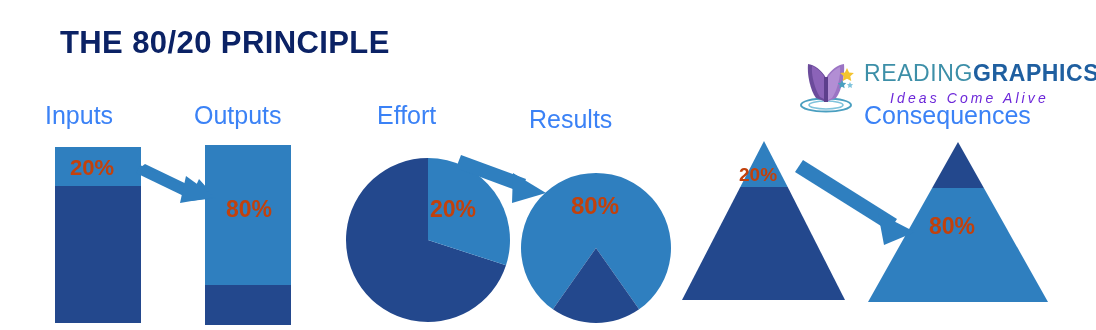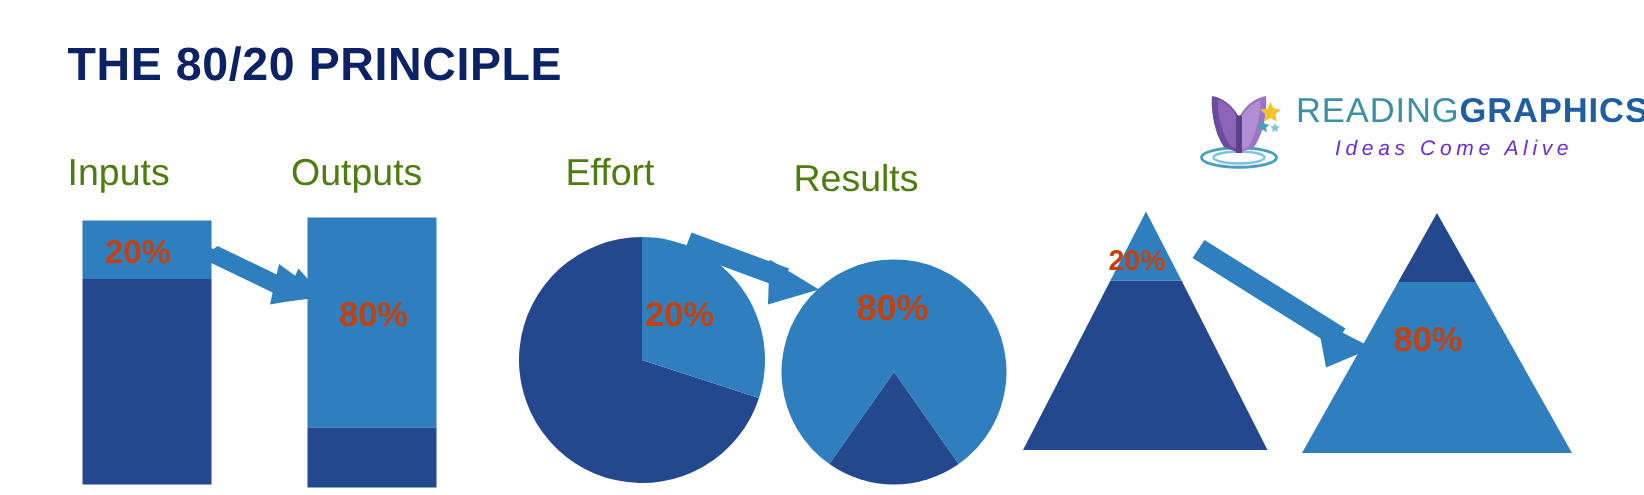--- a/index.html
+++ b/index.html
@@ -20,21 +20,21 @@
     left: 0;
     top: 0;
     width: 1096px;
     height: 330px;
     background: #ffffff;
   }
 
   
   #page-title {
     position: absolute;
-    left: 45px;
+    left: 60px;
     top: 25px;
     font-size: 31px;
     font-weight: bold;
     letter-spacing: 0.4px;
     color: #0b2265;
     white-space: nowrap;
     font-family: "Liberation Sans", sans-serif;
   }
 
   
@@ -79,21 +79,21 @@
     letter-spacing: 3.1px;
     color: #6d28d9;
     white-space: nowrap;
     line-height: 1;
   }
 
   
   .section-label {
     position: absolute;
     font-size: 25px;
-    color: #4d7c0f;
+    color: #3b82f6;
     white-space: nowrap;
     font-family: "Liberation Sans", sans-serif;
   }
   #label-inputs       { left: 45px;  top: 101px; }
   #label-outputs      { left: 194px; top: 101px; }
   #label-effort       { left: 377px; top: 101px; }
   #label-results      { left: 529px; top: 105px; }
   #label-causes       { left: 725px; top: 101px; }
   #label-consequences { left: 864px; top: 101px; }
 
@@ -159,20 +159,21 @@
     <div id="logo-wordmark">
       <span class="wm-reading">READING</span><span class="wm-graphics">GRAPHICS</span>
     </div>
     <div id="logo-tagline">Ideas Come Alive</div>
   </div>
 
   <div class="section-label" id="label-inputs">Inputs</div>
   <div class="section-label" id="label-outputs">Outputs</div>
   <div class="section-label" id="label-effort">Effort</div>
   <div class="section-label" id="label-results">Results</div>
+  <div class="section-label" id="label-consequences">Consequences</div>
 
   <div class="bar" id="bar-inputs">
     <div class="bar-seg" style="top:0; height:22%; background:#2f7fbf;"></div>
     <div class="bar-seg" style="top:22%; height:78%; background:#23488d;"></div>
   </div>
 
   <div class="bar" id="bar-outputs">
     <div class="bar-seg" style="top:0; height:78%; background:#2f7fbf;"></div>
     <div class="bar-seg" style="top:78%; height:22%; background:#23488d;"></div>
   </div>

